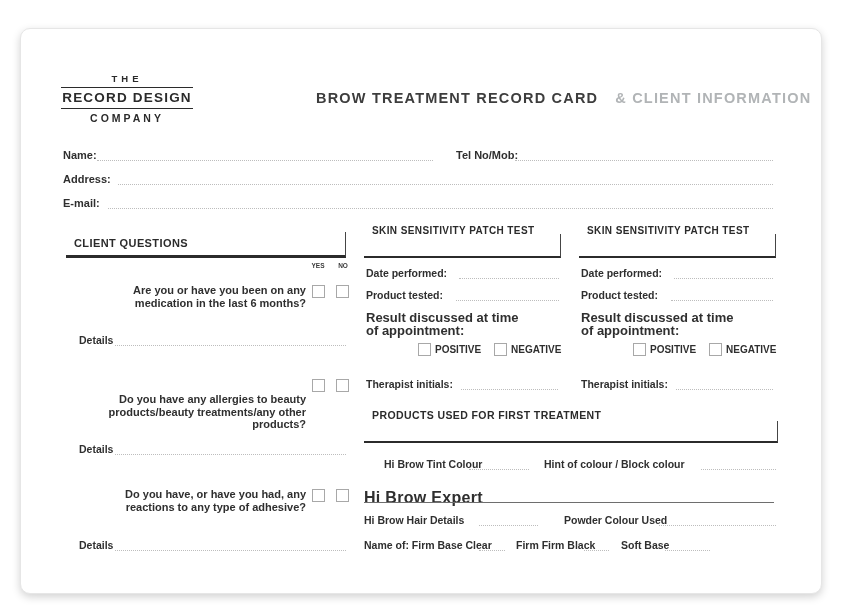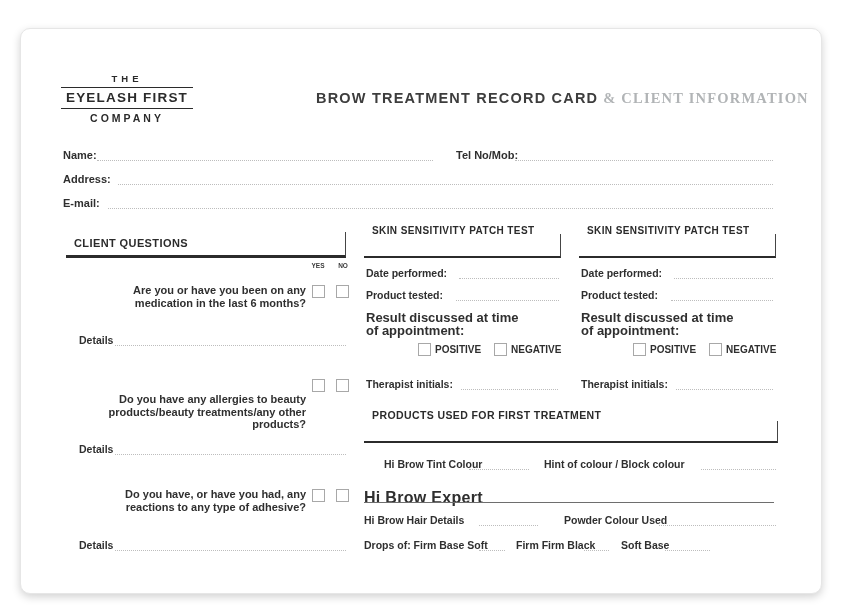--- a/index.html
+++ b/index.html
@@ -28,34 +28,34 @@
   .sechead.thin{border-bottom-width:2.5px;padding-bottom:20px;}
   .qtext{font-size:11px;font-weight:700;text-align:right;line-height:12.5px;color:var(--ink);}
   .logo{text-align:center;color:#2b2b2b;}
   .logo .l1{font-size:9.5px;font-weight:700;letter-spacing:4px;padding-bottom:3px;
     border-bottom:1.5px solid #2b2b2b;}
   .logo .l2{font-size:13.5px;font-weight:700;letter-spacing:1.2px;padding:2px 0 3px 0;
     border-bottom:1.5px solid #2b2b2b;}
   .logo .l3{font-size:10.5px;font-weight:700;letter-spacing:3px;padding-top:3px;text-align:center;}
   .title{font-size:14.5px;font-weight:700;letter-spacing:1.2px;text-align:center;
     white-space:nowrap;color:#3d3d3d;}
-  .title .sub{color:var(--light);margin-left:5px;font-family:Liberation Serif, serif;}
+  .title .sub{color:var(--light);margin-left:17px;}
   .resline{font-size:13px;font-weight:700;line-height:13px;color:var(--ink);}
   .cblabel{font-size:10px;font-weight:700;color:var(--ink);white-space:nowrap;}
   .thinline{border-bottom:1px solid #6e6e6e;height:1px;}
 </style>
 </head>
 <body>
 
 <div class="canvas">
   <div class="card">
 
     <div class="abs logo" style="left:40px;top:44px;width:132px;">
       <div class="l1">THE</div>
-      <div class="l2">EYELASH FIRST</div>
+      <div class="l2">RECORD DESIGN</div>
       <div class="l3">COMPANY</div>
     </div>
 
     <div class="abs title" style="left:295px;top:61px;width:480px;">
       <span>BROW TREATMENT RECORD CARD</span><span class="sub">&amp; CLIENT INFORMATION</span>
     </div>
 
     <div class="abs lbl" style="left:42px;top:120px;">Name:</div>
     <div class="abs dotline" style="left:76px;top:114px;width:336px;"></div>
     <div class="abs lbl" style="left:435px;top:120px;">Tel No/Mob:</div>
@@ -129,21 +129,21 @@
     <div class="abs dotline" style="left:680px;top:423px;width:75px;"></div>
 
     <div class="abs slbl" style="left:343px;top:460px;font-size:16px;letter-spacing:.3px;">Hi Brow Expert</div>
     <div class="abs thinline" style="left:343px;top:473px;width:410px;"></div>
 
     <div class="abs slbl" style="left:343px;top:485px;">Hi Brow Hair Details</div>
     <div class="abs dotline" style="left:458px;top:479px;width:59px;"></div>
     <div class="abs slbl" style="left:543px;top:485px;">Powder Colour Used</div>
     <div class="abs dotline" style="left:638px;top:479px;width:117px;"></div>
 
-    <div class="abs slbl" style="left:343px;top:510px;">Drops of: Firm Base Soft</div>
+    <div class="abs slbl" style="left:343px;top:510px;">Name of: Firm Base Clear</div>
     <div class="abs dotline" style="left:458px;top:504px;width:26px;"></div>
     <div class="abs slbl" style="left:495px;top:510px;">Firm Firm Black</div>
     <div class="abs dotline" style="left:563px;top:504px;width:25px;"></div>
     <div class="abs slbl" style="left:600px;top:510px;">Soft Base</div>
     <div class="abs dotline" style="left:644px;top:504px;width:45px;"></div>
 
   </div>
 </div>
 
 </body></html>

